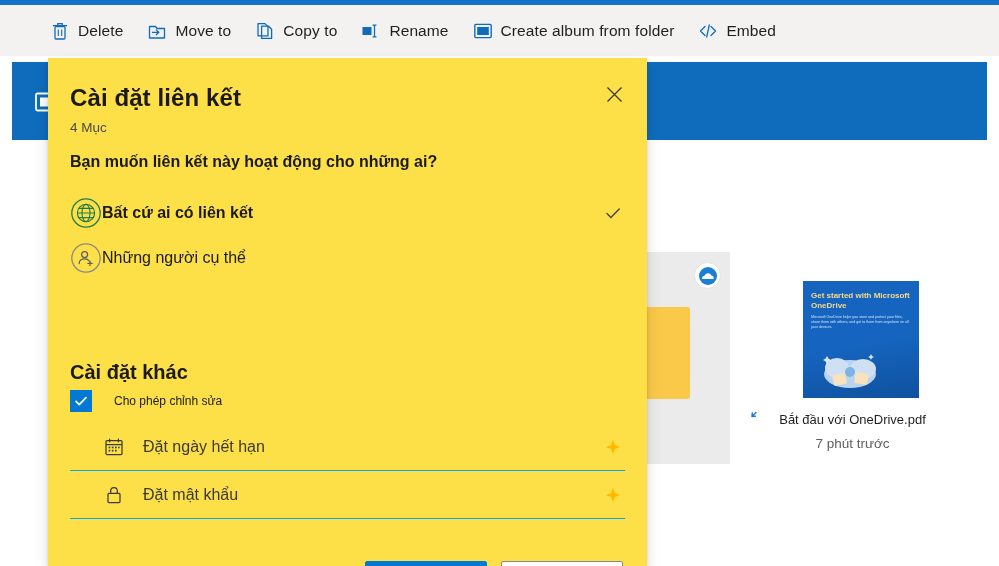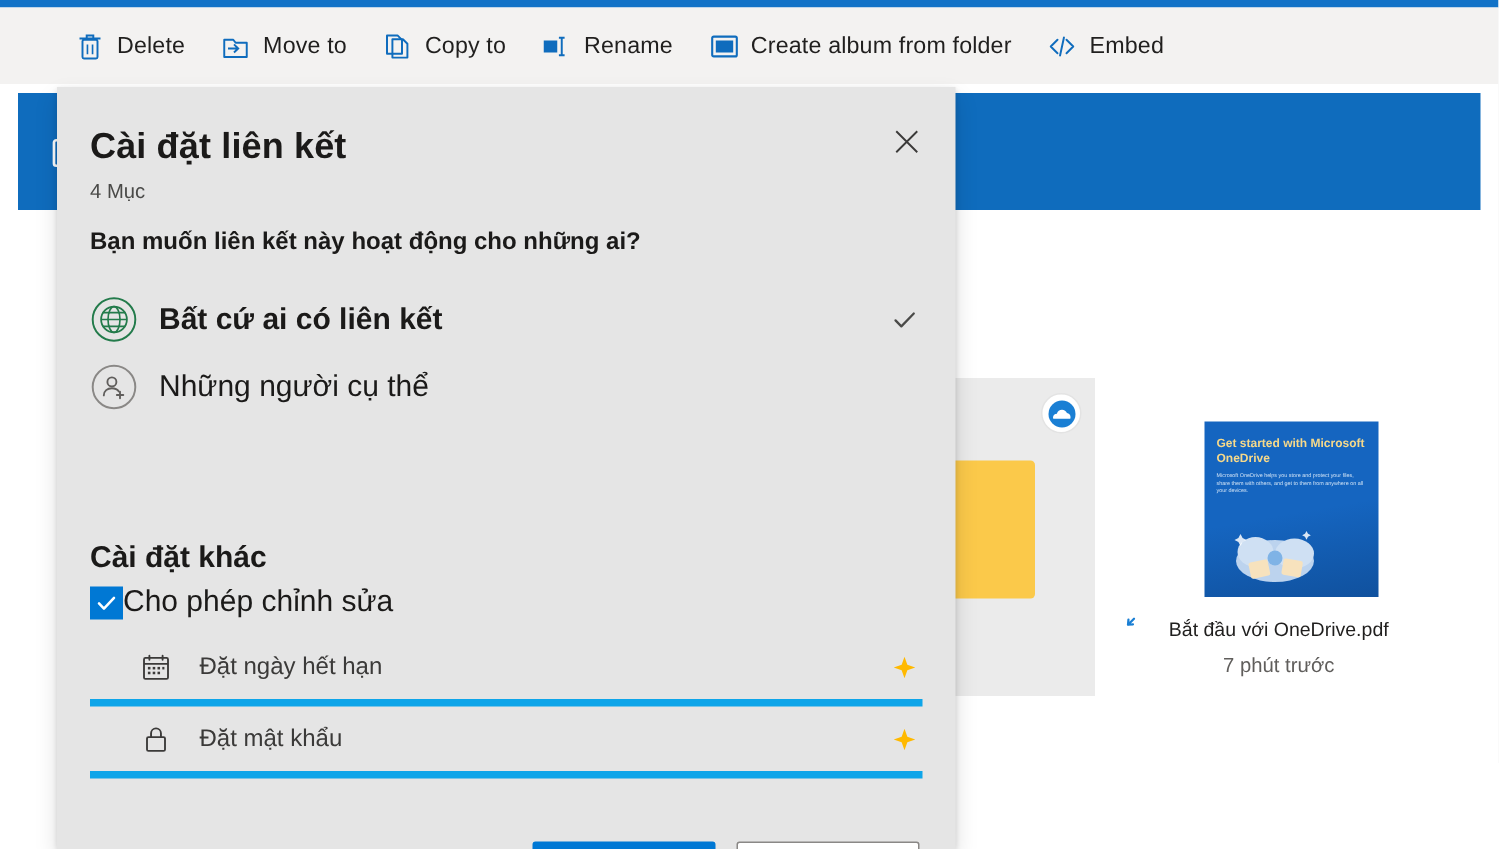--- a/index.html
+++ b/index.html
@@ -100,23 +100,23 @@
   .pdf-sub {
     position:absolute; left:0; top:184px; width:215px; text-align:center;
     font-size:13.5px; color:#605e5c;
   }
   .pdf-sync {
     position:absolute; left:5px; top:155px; width:16px; height:16px;
   }
 
   
   .dialog {
-    position:absolute; left:38px; top:58px;
+    position:absolute; left:48px; top:58px;
     width:599px; height:508px;
-    background:#e5e5e5;
+    background:#fde047;
     box-shadow: 0 1.6px 3.6px rgba(0,0,0,.13), 0 6.4px 14.4px rgba(0,0,0,.13);
     overflow:hidden;
   }
   .dlg-title {
     position:absolute; left:22px; top:26px;
     font-size:24px; color:#1b1a19; font-weight:600; letter-spacing:.1px;
   }
   .dlg-count {
     position:absolute; left:22px; top:62px;
     font-size:13.5px; color:#4a4a48;
@@ -134,47 +134,47 @@
 
   .opt {
     position:absolute; left:10px; width:579px; height:44px;
     display:flex; align-items:center; cursor:pointer;
   }
   .opt .ico-circle {
     width:32px; height:32px; margin-left:12px; flex:none;
     display:flex; align-items:center; justify-content:center;
   }
   .opt .opt-label {
-    margin-left:14px; font-size:20px; color:#1b1a19;
+    font-size:16px; color:#1b1a19;
   }
   .opt.selected .opt-label { font-weight:600; }
   .opt .tick {
     margin-left:auto; margin-right:16px; width:16px; height:16px;
     color:#4a4a48;
   }
 
   .section-title {
     position:absolute; left:22px; top:303px;
     font-size:20px; color:#1b1a19; font-weight:600;
   }
 
   .cb-row {
     position:absolute; left:22px; top:332px;
     display:flex; align-items:center; cursor:pointer;
   }
   .cb-box {
     width:22px; height:22px; background:#0078d4;
     display:flex; align-items:center; justify-content:center; flex:none;
   }
-  .cb-label { font-size:20px; color:#1b1a19; }
+  .cb-label { margin-left:22px; font-size:12px; color:#1b1a19; }
 
   .sett-row {
     position:absolute; left:22px; width:555px; height:48px;
     display:flex; align-items:center; cursor:pointer;
-    border-bottom:5px solid #0ea5e9;
+    border-bottom:1px solid #0ea5e9;
     justify-content:flex-end;
   }
   .sett-ico { width:20px; height:20px; margin-left:34px; flex:none; color:#3b3a39; }
   .sett-label { margin-left:19px; font-size:16px; color:#3b3a39; }
   .sett-spark { margin-left:auto; margin-right:4px; width:16px; height:16px; }
 
   .dlg-buttons {
     position:absolute; left:0; top:503px; width:599px;
     display:flex; justify-content:flex-end; gap:14px; padding-right:24px;
   }

